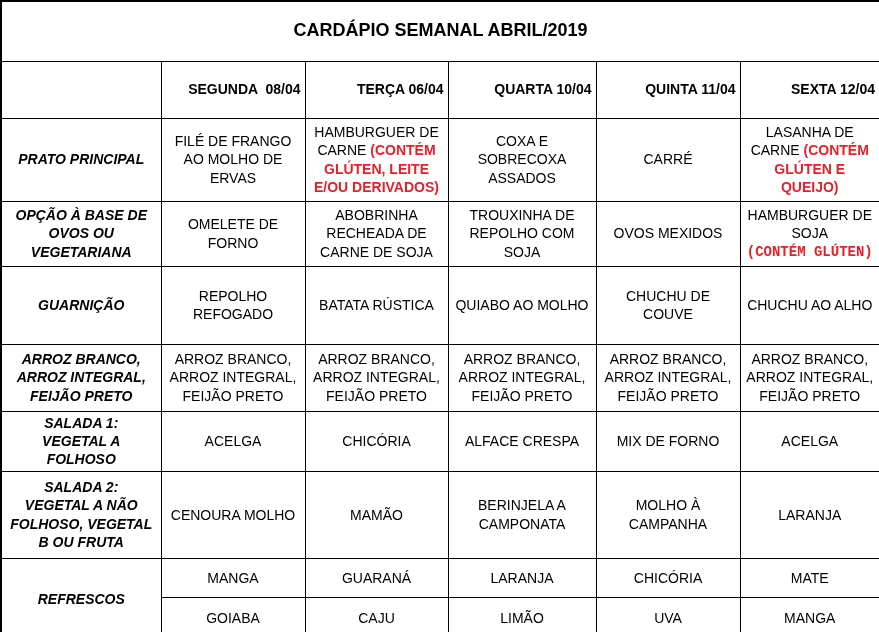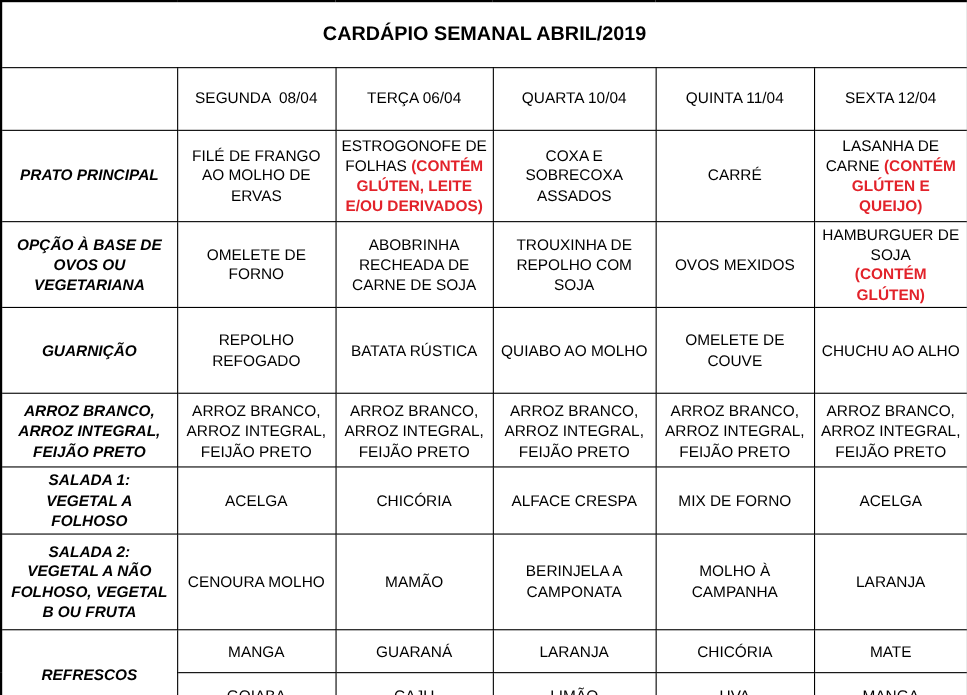--- a/index.html
+++ b/index.html
@@ -32,42 +32,43 @@
   }
   
   table.menu{border:2px solid var(--border-color);}
   tr.title-row td{
     height:60px;
     font-weight:bold;
     font-size:18px;
   }
   tr.header-row td{
     height:57px;
-    font-weight:normal;
+    font-weight:bold;
     white-space:pre-wrap;
+    text-align:right;
   }
   td.row-label{
     font-weight:bold;
     white-space:pre-line;
     padding:2px 2px;
     font-style:italic;
   }
   .h-prato{height:83px;}
   .h-opcao{height:65px;}
   .h-guarnicao{height:78px;}
   .h-arroz{height:67px;}
   .h-salada1{height:53px;}
   .h-salada2{height:87px;}
   .h-refresco-a{height:39px;}
   .h-refresco-b{height:43px;}
   .warning{
     color:var(--warning-red);
     font-weight:bold;
   }
-  .warning.block{display:block;}
+  .warning.block{display:block;font-family:Liberation Mono, monospace;}
 </style>
 </head>
 <body>
 
 <table class="menu">
   <colgroup>
     <col style="width:160px">
       <col style="width:144px">
       <col style="width:143px">
     <col style="width:148px">
@@ -86,21 +87,21 @@
     <td>TERÇA 06/04</td>
     <td>QUARTA 10/04</td>
     <td>QUINTA 11/04</td>
     <td>SEXTA 12/04</td>
   </tr>
 
   <tr>
     <td class="row-label h-prato">PRATO PRINCIPAL</td>
     <td class="h-prato">FILÉ DE FRANGO AO MOLHO DE ERVAS</td>
     <td class="h-prato">
-      <span>ESTROGONOFE DE FOLHAS</span>
+      <span>HAMBURGUER DE CARNE</span>
       <span class="warning">(CONTÉM GLÚTEN, LEITE E/OU DERIVADOS)</span>
     </td>
     <td class="h-prato">COXA E SOBRECOXA ASSADOS</td>
     <td class="h-prato">CARRÉ</td>
     <td class="h-prato">
       <span>LASANHA DE CARNE</span>
       <span class="warning">(CONTÉM GLÚTEN E QUEIJO)</span>
     </td>
   </tr>
 
@@ -114,21 +115,21 @@
       <span>HAMBURGUER DE SOJA</span>
       <span class="warning block">(CONTÉM GLÚTEN)</span>
     </td>
   </tr>
 
   <tr>
     <td class="row-label h-guarnicao">GUARNIÇÃO</td>
     <td class="h-guarnicao">REPOLHO REFOGADO</td>
     <td class="h-guarnicao">BATATA RÚSTICA</td>
     <td class="h-guarnicao">QUIABO AO MOLHO</td>
-    <td class="h-guarnicao">OMELETE DE COUVE</td>
+    <td class="h-guarnicao">CHUCHU DE COUVE</td>
     <td class="h-guarnicao">CHUCHU AO ALHO</td>
   </tr>
 
   <tr>
     <td class="row-label h-arroz">ARROZ BRANCO, ARROZ INTEGRAL, FEIJÃO PRETO</td>
     <td class="h-arroz">ARROZ BRANCO, ARROZ INTEGRAL, FEIJÃO PRETO</td>
     <td class="h-arroz">ARROZ BRANCO, ARROZ INTEGRAL, FEIJÃO PRETO</td>
     <td class="h-arroz">ARROZ BRANCO, ARROZ INTEGRAL, FEIJÃO PRETO</td>
     <td class="h-arroz">ARROZ BRANCO, ARROZ INTEGRAL, FEIJÃO PRETO</td>
     <td class="h-arroz">ARROZ BRANCO, ARROZ INTEGRAL, FEIJÃO PRETO</td>

